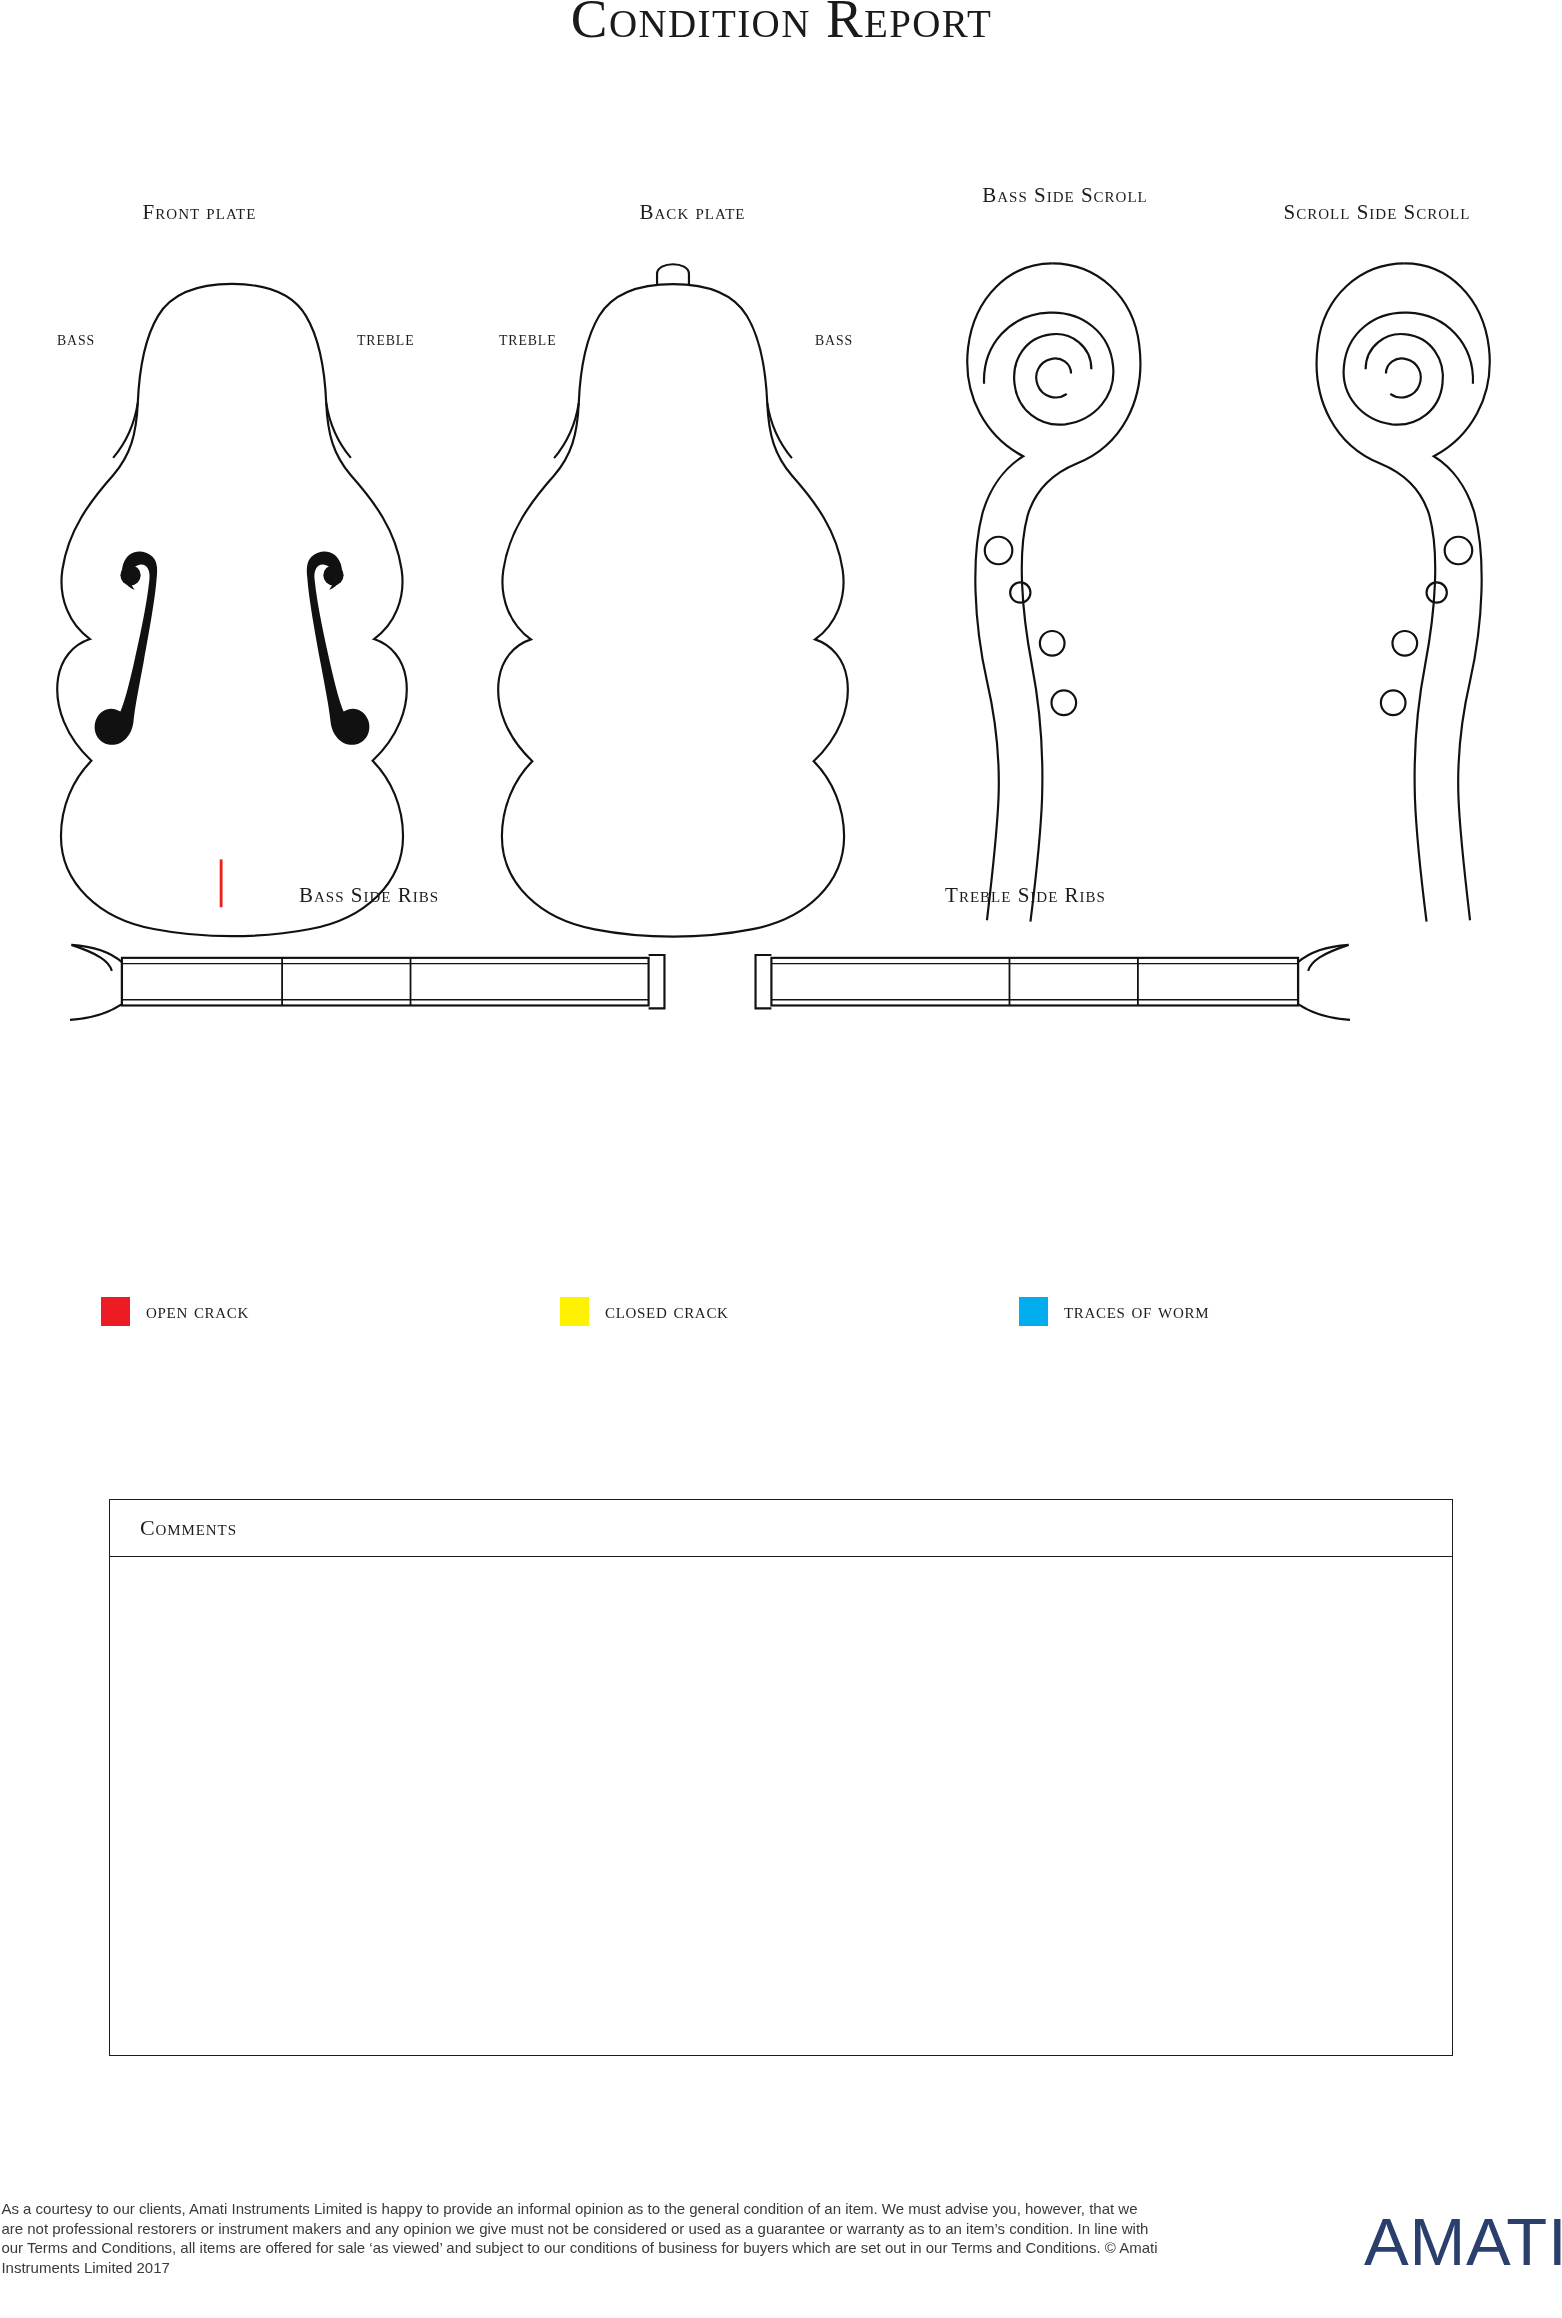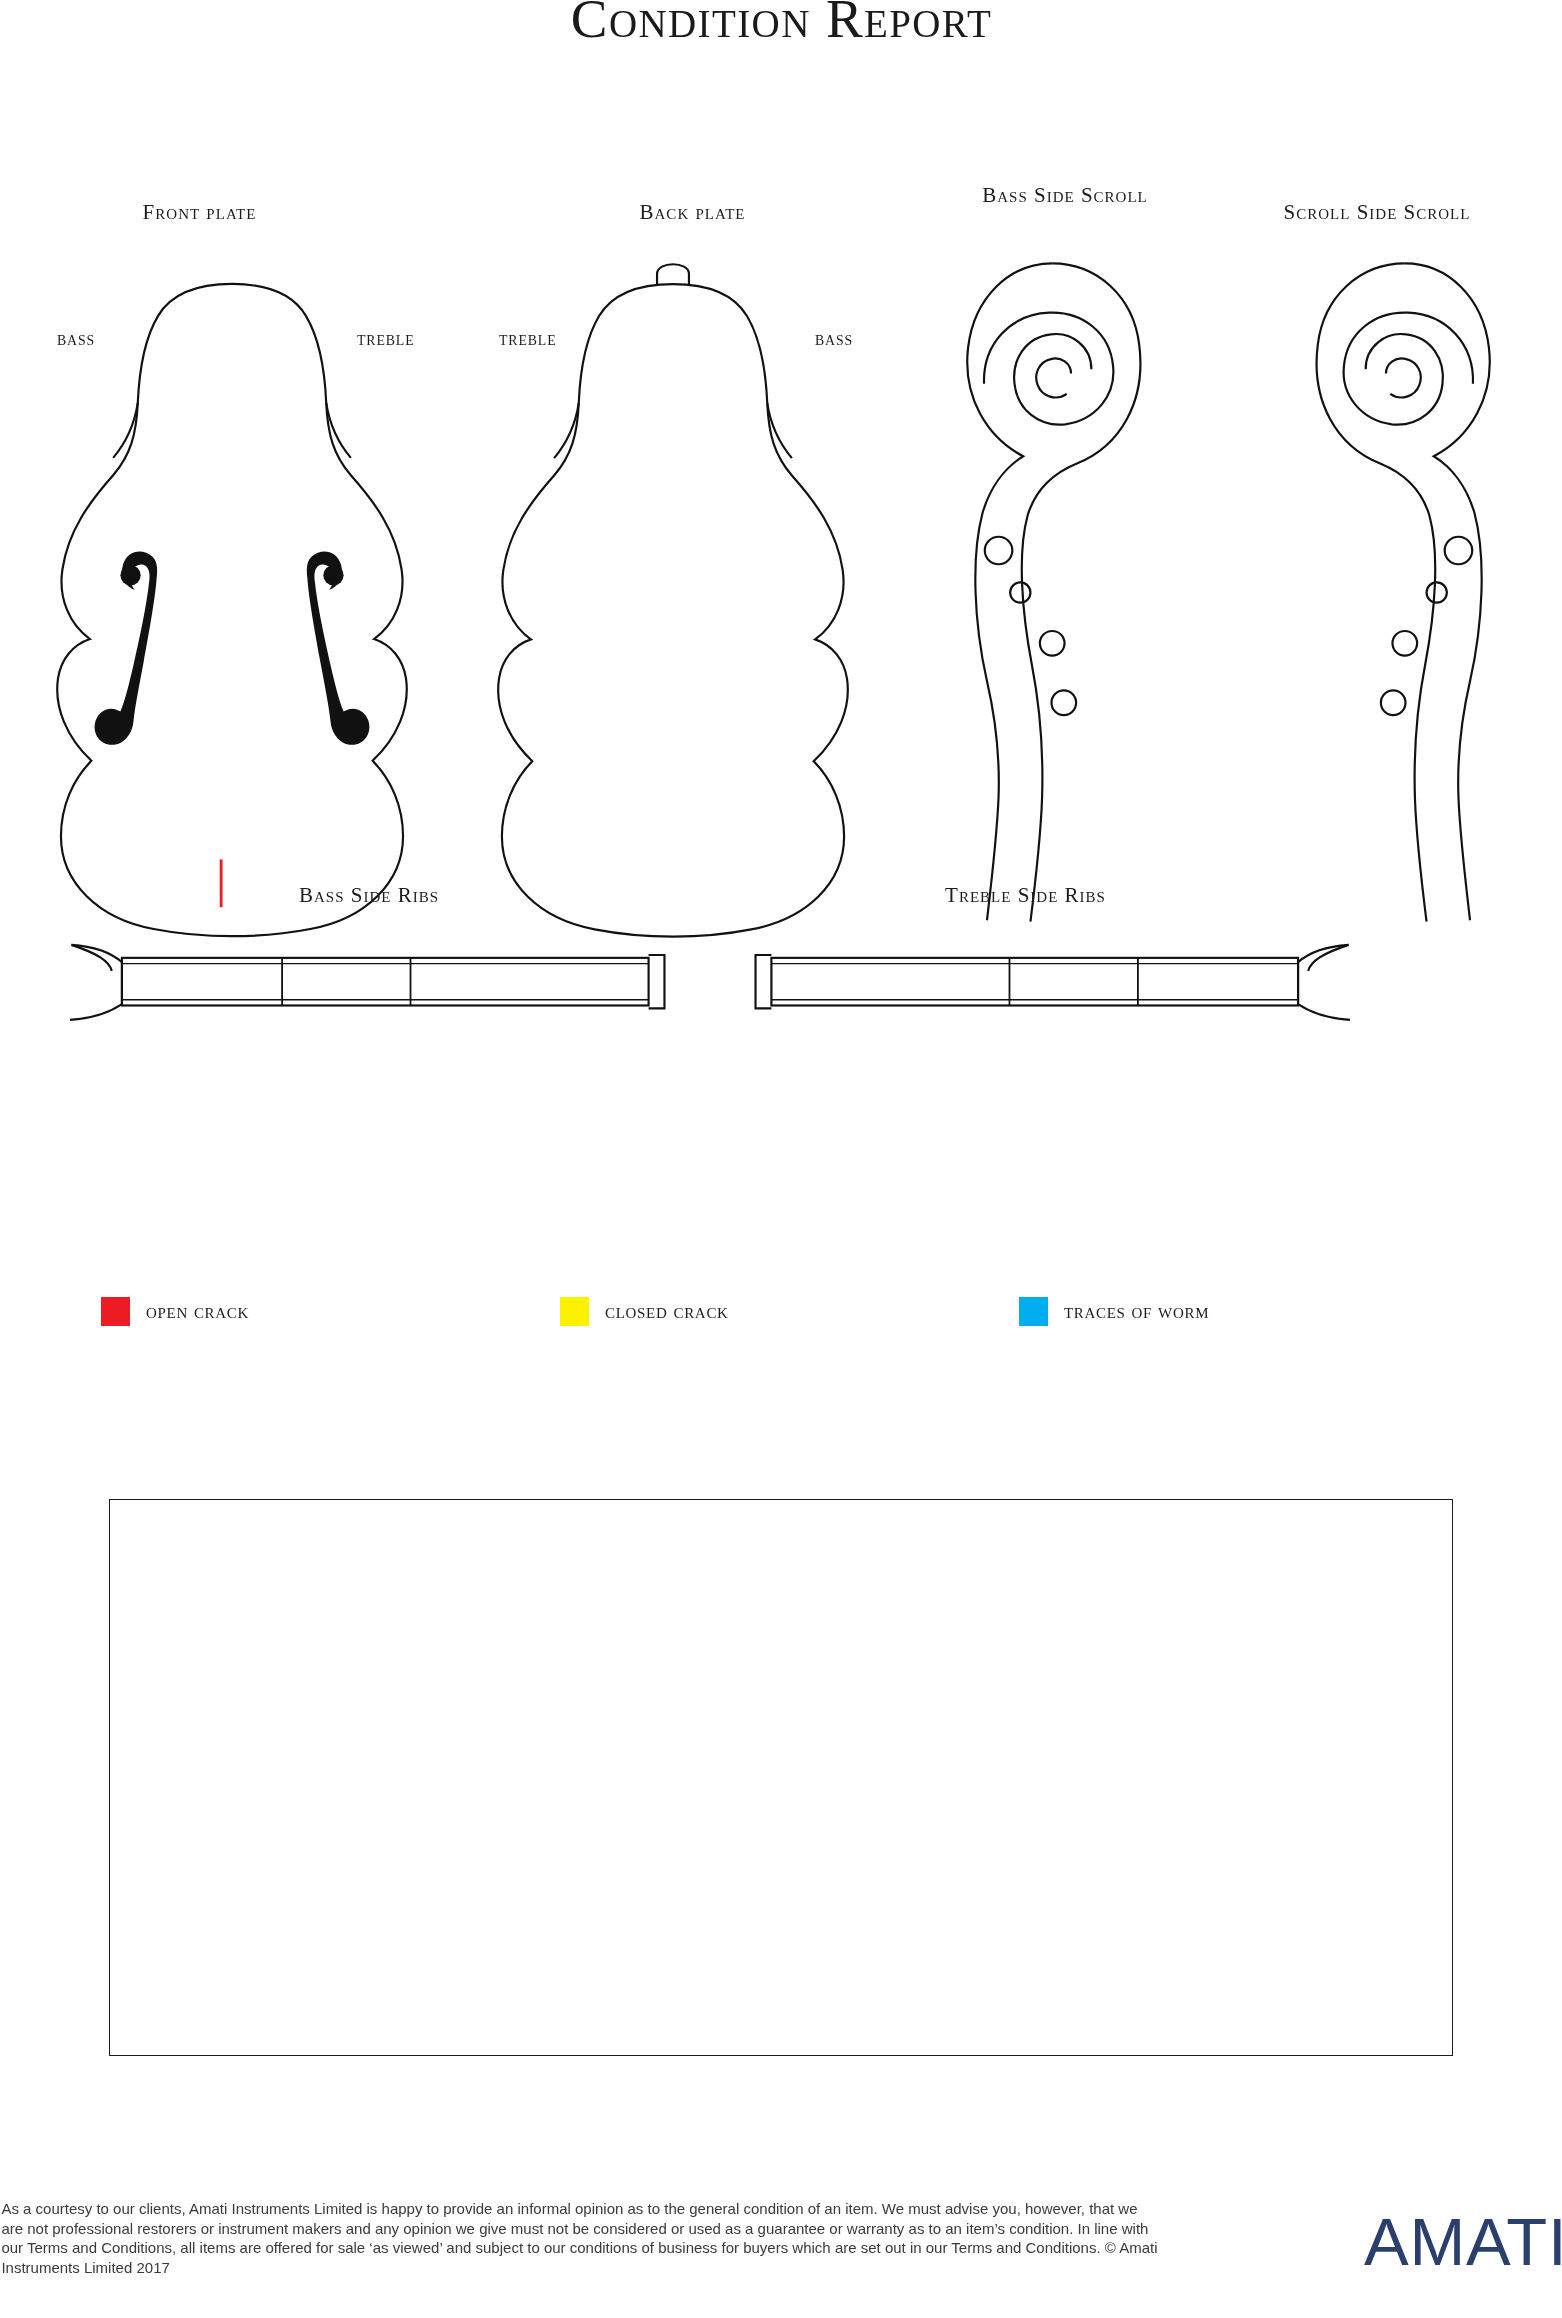--- a/index.html
+++ b/index.html
@@ -383,20 +383,23 @@
         <span class="legend-label">closed crack</span>
       </div>
       <div class="legend-item">
         <span class="legend-swatch" style="background:#00aeef"></span>
         <span class="legend-label">traces of worm</span>
       </div>
     </div>
   </div>
 
   <div class="comments-box">
+    <div class="comments-header">
+      <span class="comments-title">Comments</span>
+    </div>
     <textarea class="comments-area" placeholder="" style=""></textarea>
   </div>
 
   <div class="footer">As a courtesy to our clients, Amati Instruments Limited is happy to provide an informal opinion as to the general condition of an item. We must advise you, however, that we are not professional restorers or instrument makers and any opinion we give must not be considered or used as a guarantee or warranty as to an item’s condition. In line with our Terms and Conditions, all items are offered for sale ‘as viewed’ and subject to our conditions of business for buyers which are set out in our Terms and Conditions. © Amati Instruments Limited 2017</div>
   <div class="brand">AMATI</div>
 
 </div>
 
 
 </body></html>

